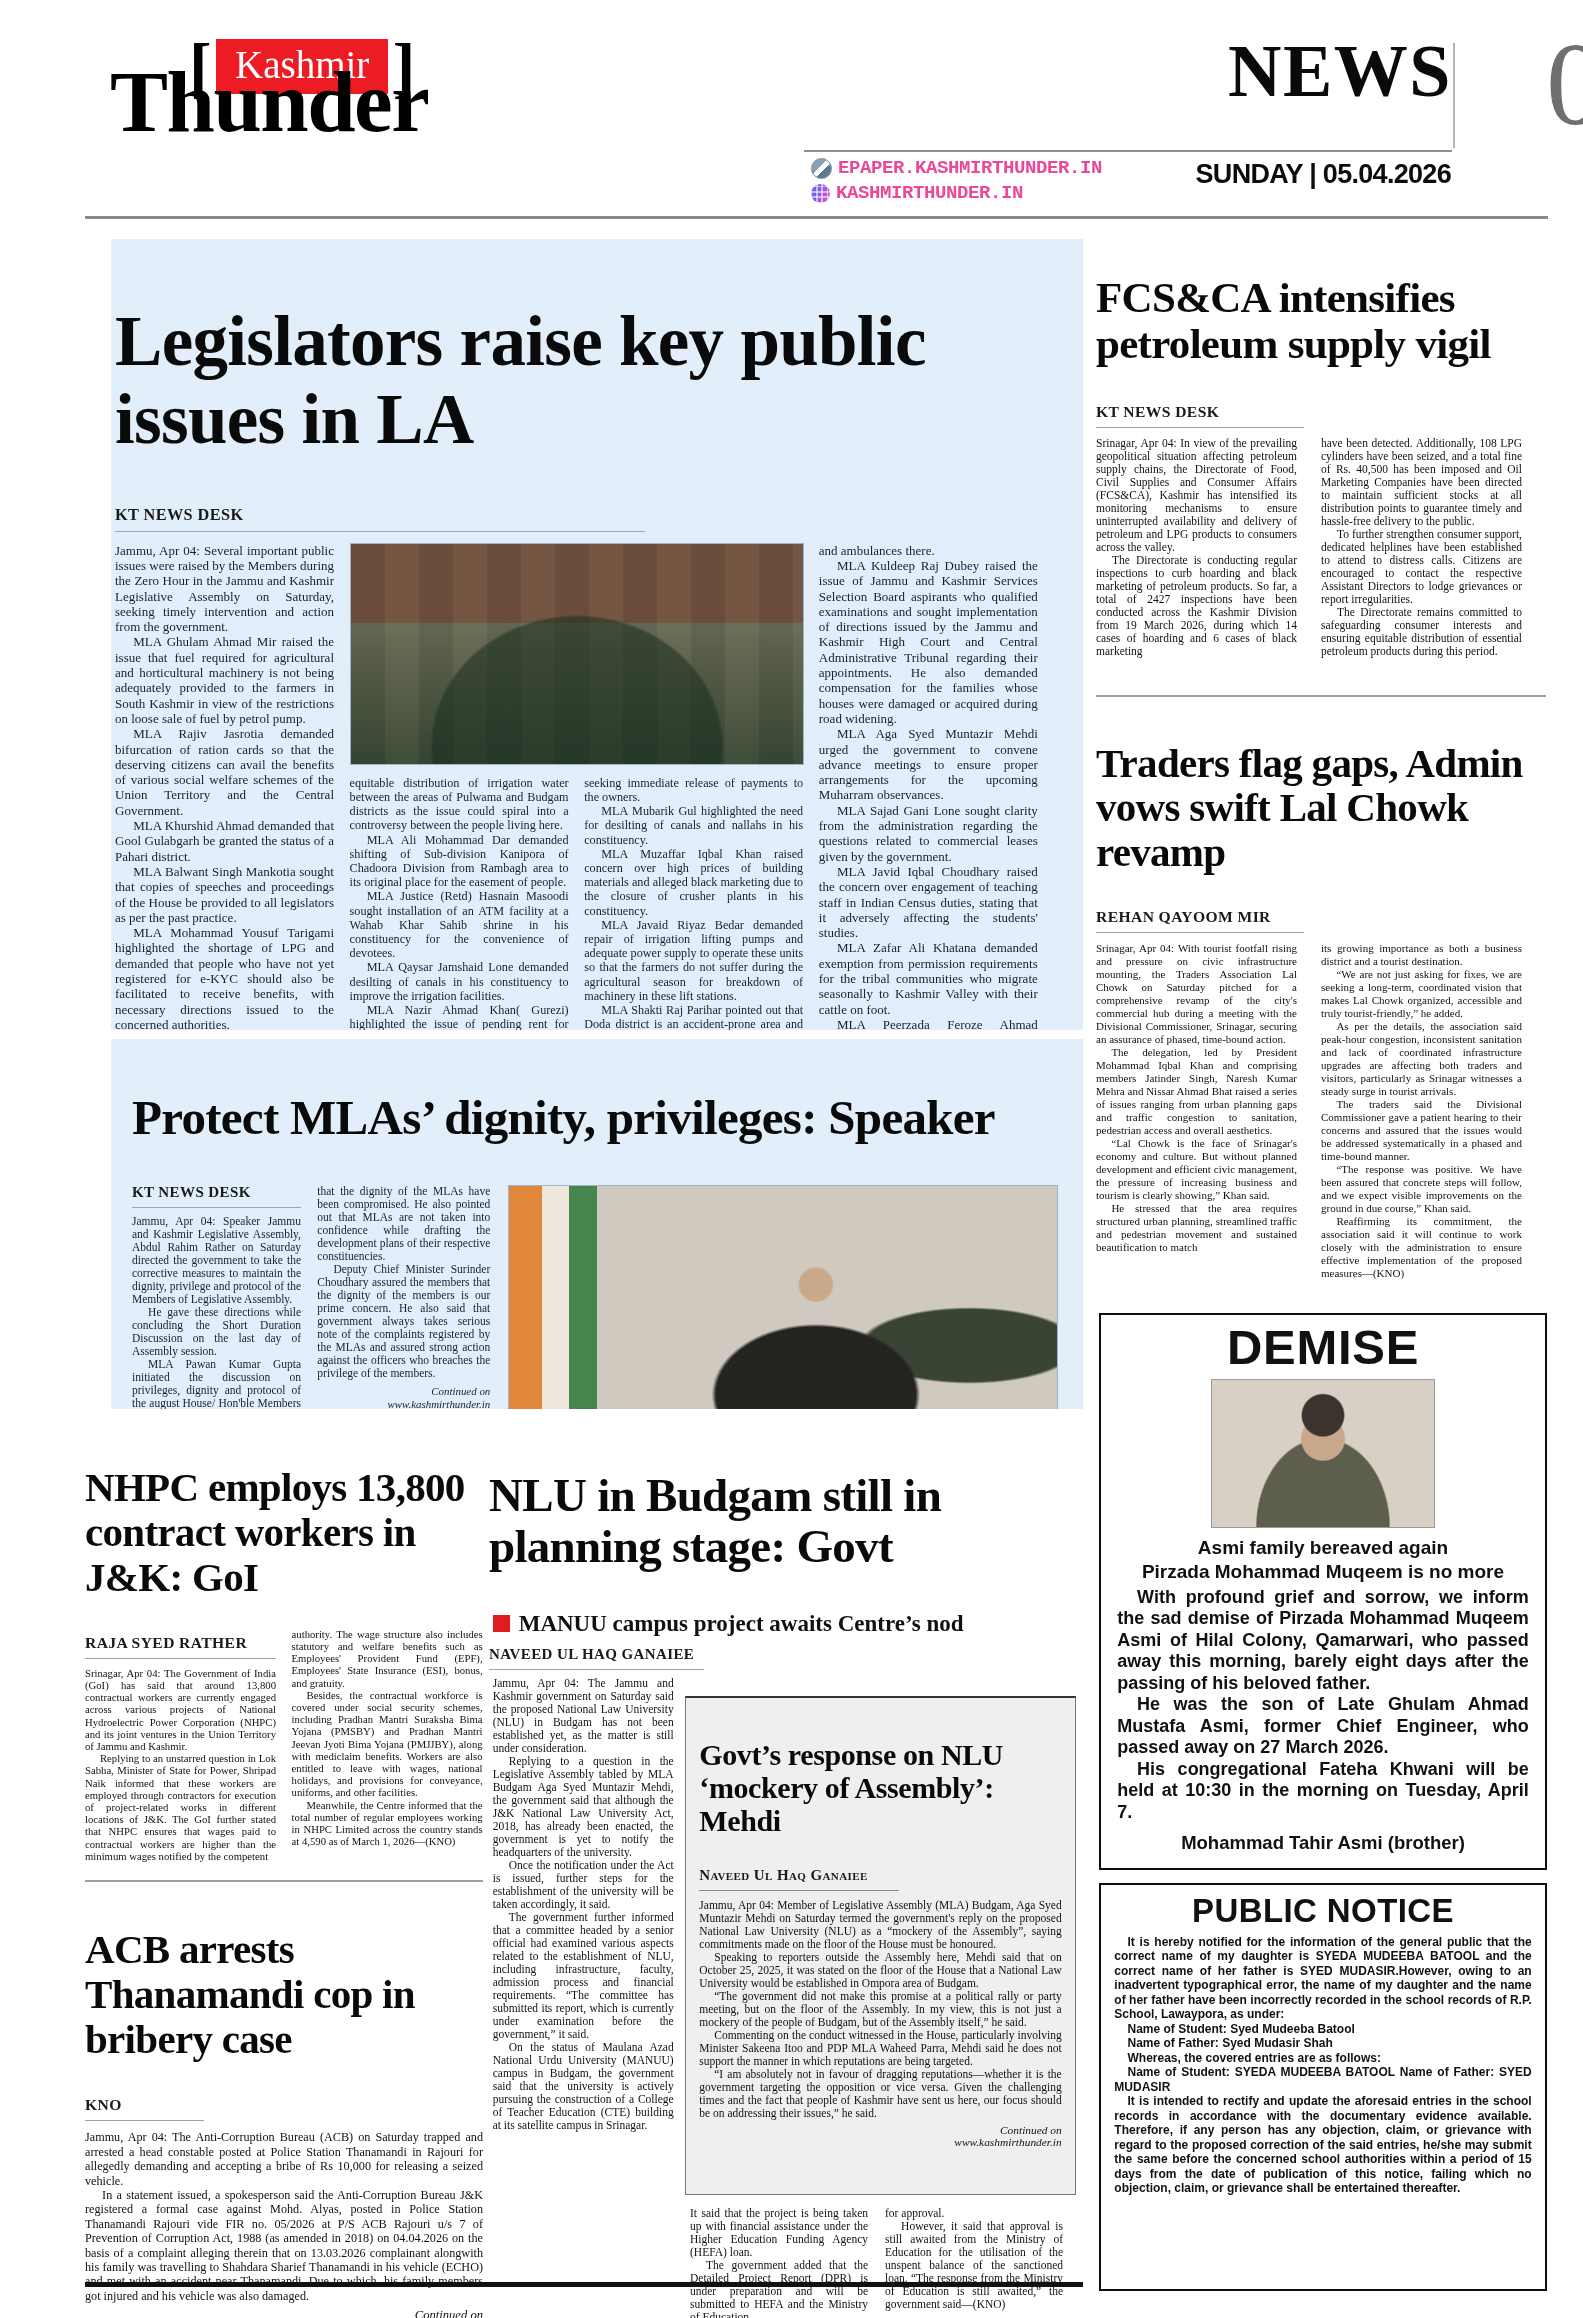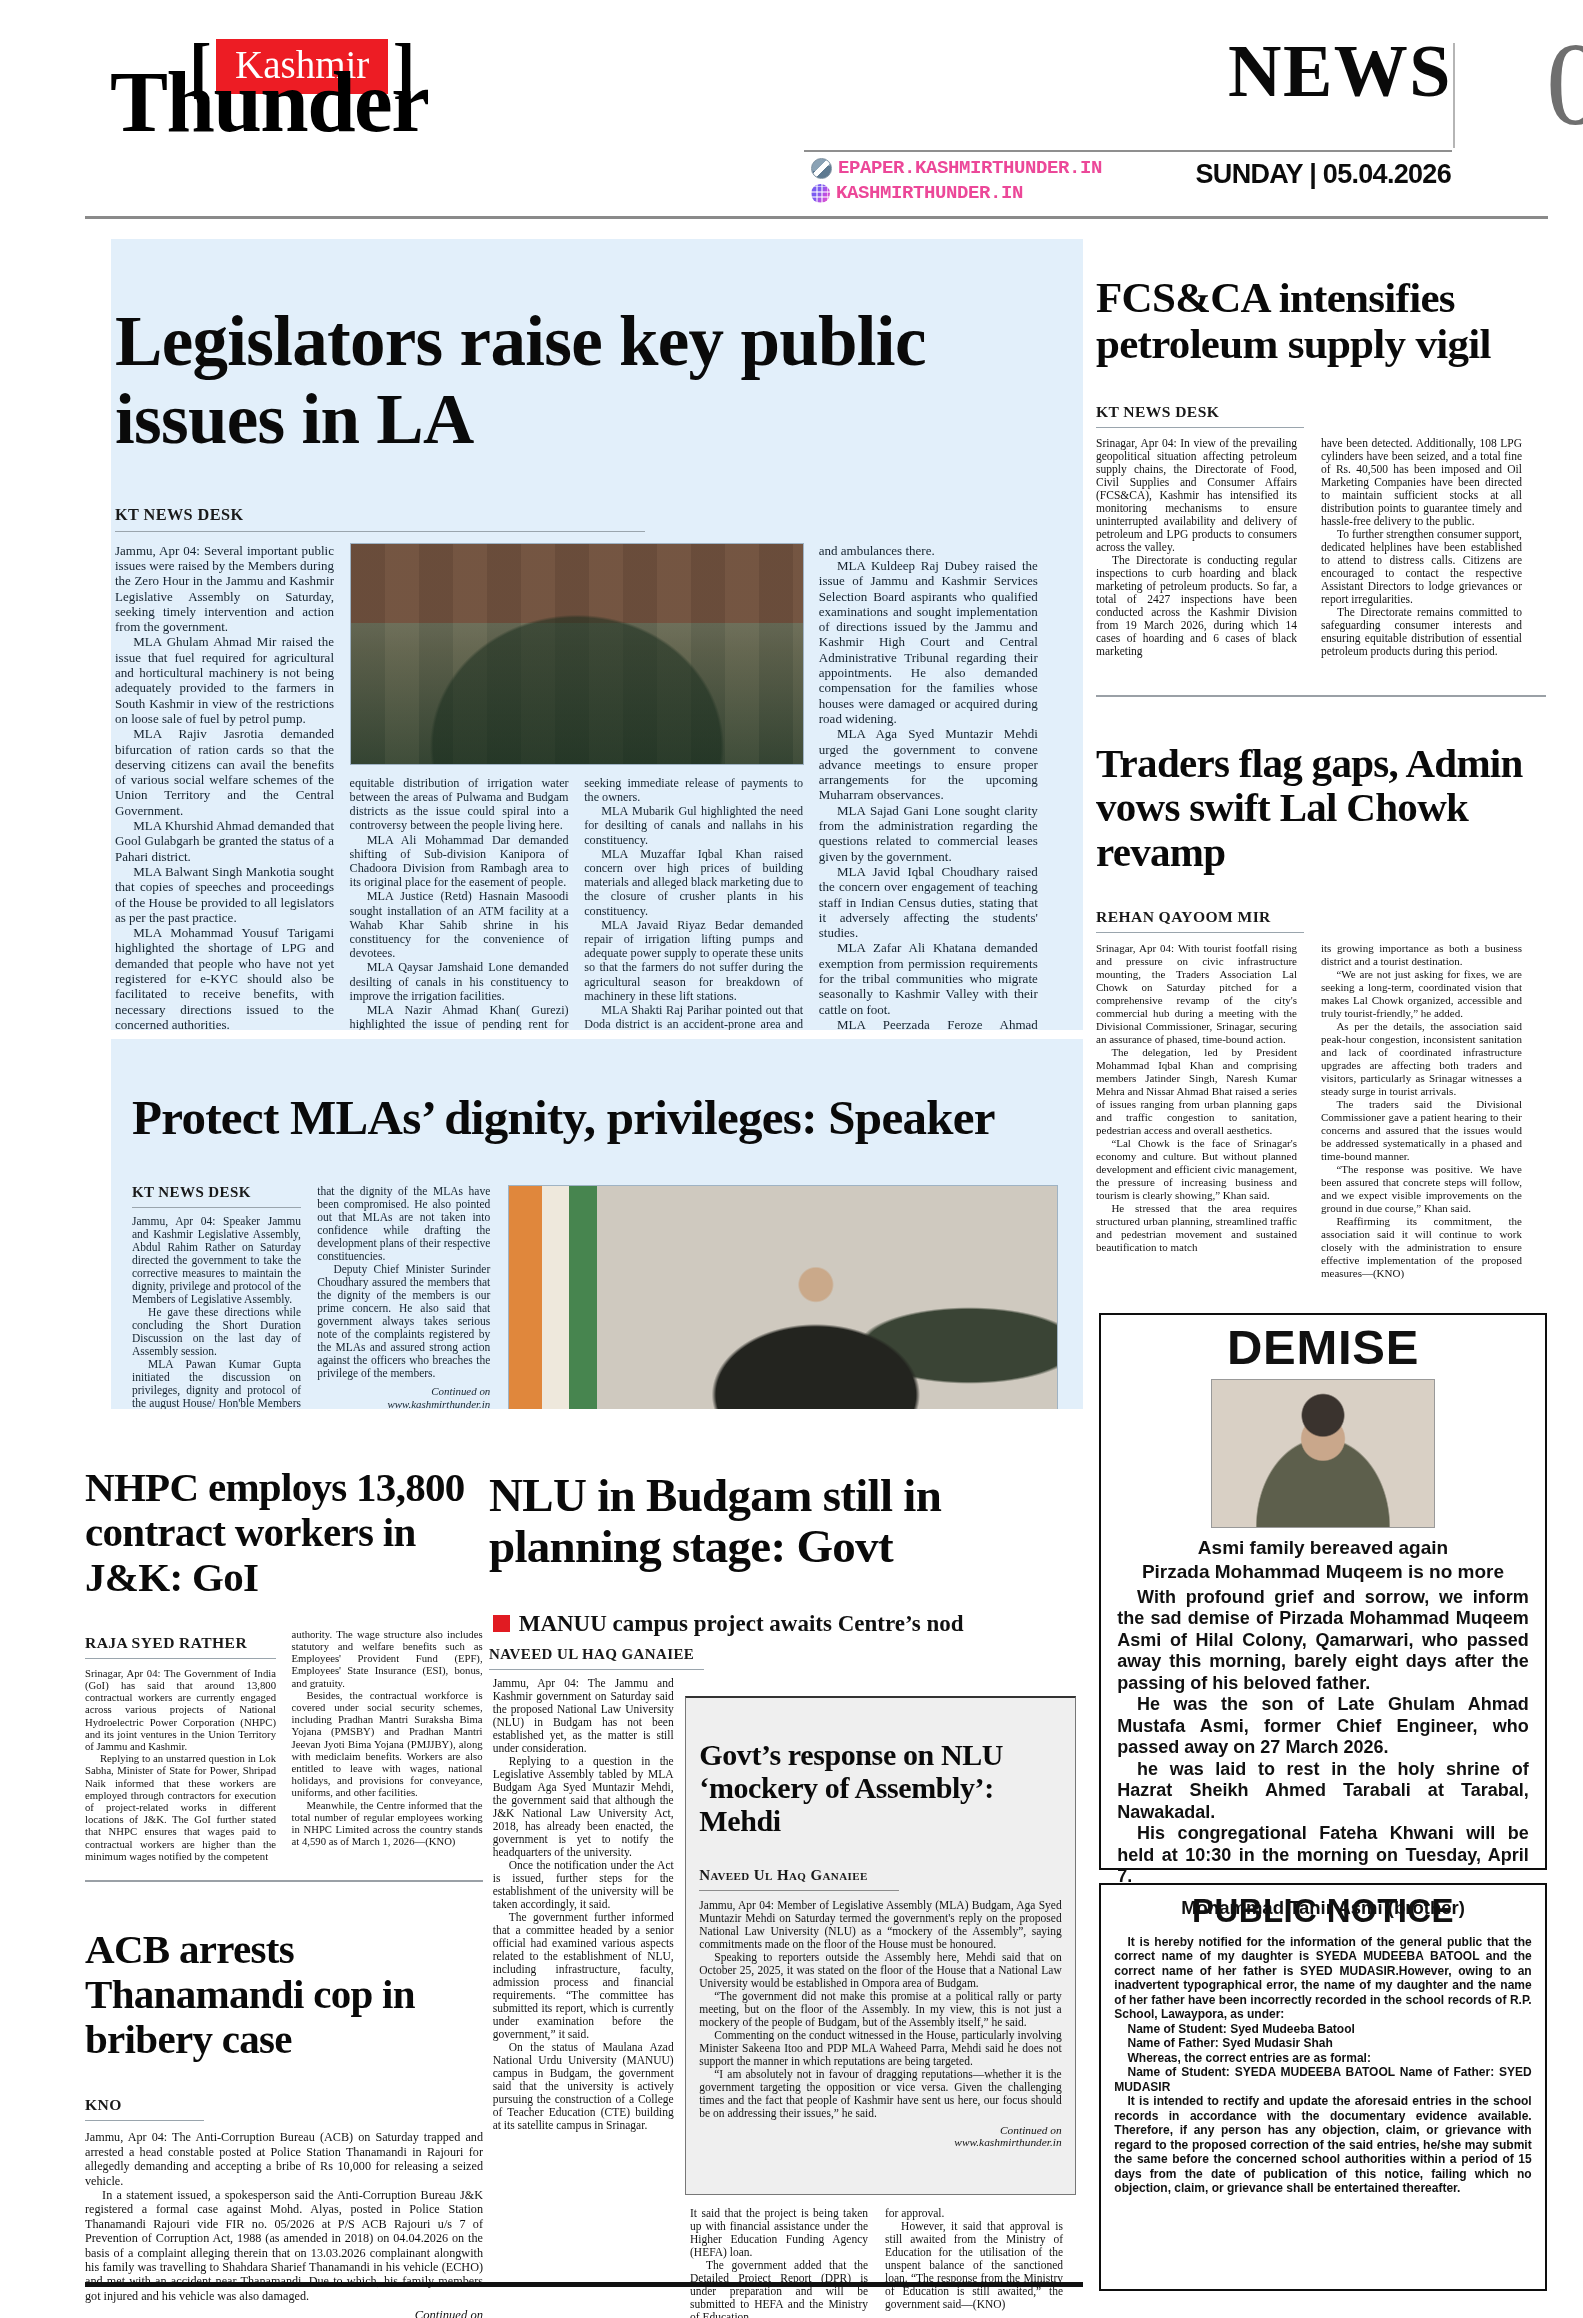--- a/index.html
+++ b/index.html
@@ -294,33 +294,32 @@
   </section>
 
   <section class="abs demise">
     <div class="demise-title">DEMISE</div>
     <div class="demise-photo"></div>
     <div class="lead">Asmi family bereaved again</div>
     <div class="lead">Pirzada Mohammad Muqeem is no more</div>
     <div class="body">
         <p>With profound grief and sorrow, we inform the sad demise of Pirzada Mohammad Muqeem Asmi of Hilal Colony, Qamarwari, who passed away this morning, barely eight days after the passing of his beloved father.</p>
         <p>He was the son of Late Ghulam Ahmad Mustafa Asmi, former Chief Engineer, who passed away on 27 March 2026.</p>
-        <p>he was laid to rest in the holy shrine of Hazrat Sheikh Ahmed Tarabali at Tarabal, Nawakadal.</p>
         <p>His congregational Fateha Khwani will be held at 10:30 in the morning on Tuesday, April 7.</p>
       </div>
     <div class="sig">Mohammad Tahir Asmi (brother)</div>
   </section>
 
   <section class="abs pnotice">
     <div class="pnotice-title">PUBLIC NOTICE</div>
     <div class="body">
         <p>It is hereby notified for the information of the general public that the correct name of my daughter is SYEDA MUDEEBA BATOOL and the correct name of her father is SYED MUDASIR.However, owing to an inadvertent typographical error, the name of my daughter and the name of her father have been incorrectly recorded in the school records of R.P. School, Lawaypora, as under:</p>
         <p>Name of Student: Syed Mudeeba Batool</p>
         <p>Name of Father: Syed Mudasir Shah</p>
-        <p>Whereas, the correct entries are as formal:</p>
+        <p>Whereas, the covered entries are as follows:</p>
         <p>Name of Student: SYEDA MUDEEBA BATOOL Name of Father: SYED MUDASIR</p>
         <p>It is intended to rectify and update the aforesaid entries in the school records in accordance with the documentary evidence available. Therefore, if any person has any objection, claim, or grievance with regard to the proposed correction of the said entries, he/she may submit the same before the concerned school authorities within a period of 15 days from the date of publication of this notice, failing which no objection, claim, or grievance shall be entertained thereafter.</p>
       </div>
   </section>
 
   <section class="abs nhpc">
     <h2 class="headline">NHPC employs 13,800 contract workers in J&amp;K: GoI</h2>
     <div class="byline">RAJA SYED RATHER</div>
     <div class="cols">
       <div class="col">

